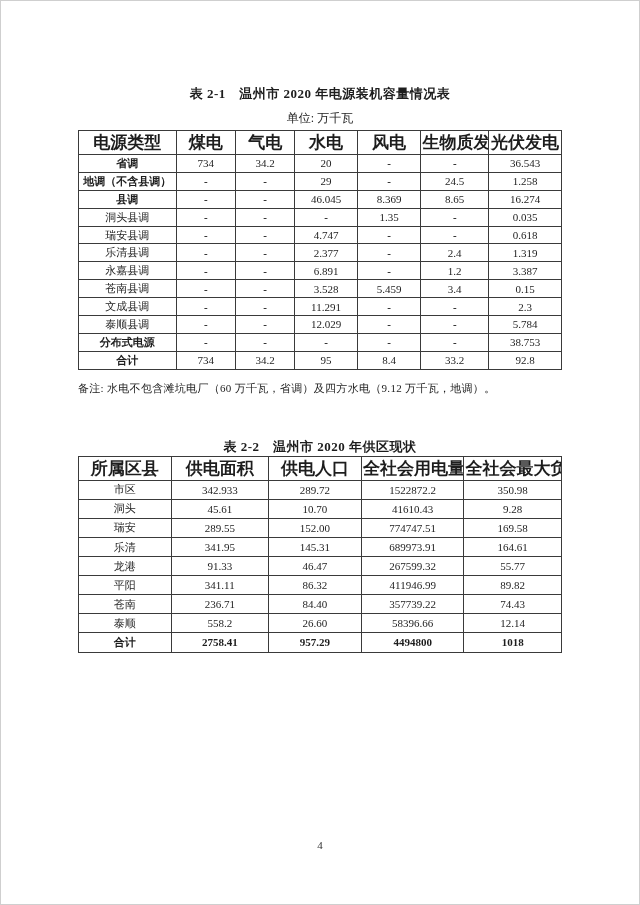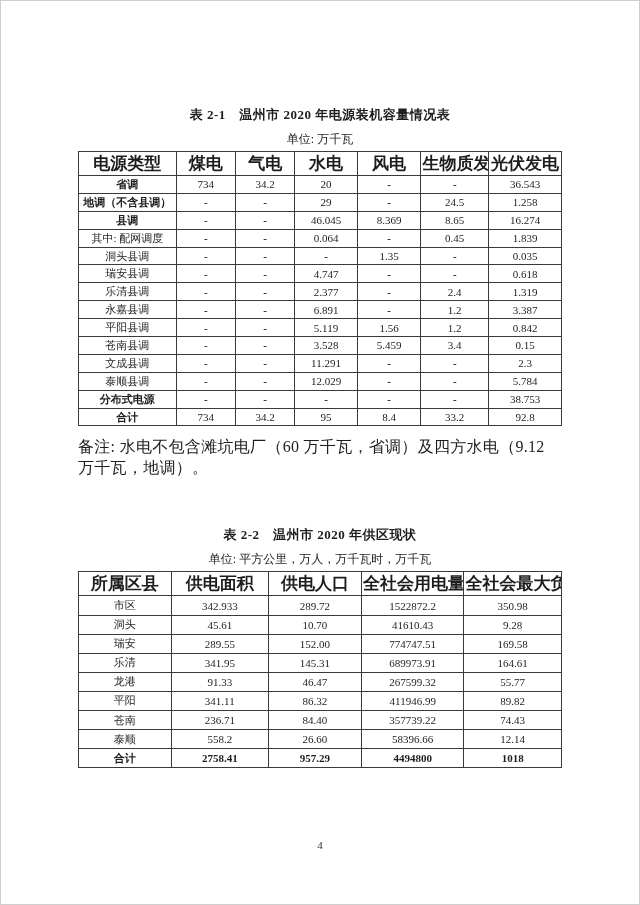--- a/index.html
+++ b/index.html
@@ -15,21 +15,21 @@
     overflow: hidden;
   }
   .content { padding: 0 77px; }
   .tbl-title {
     text-align: center;
     font-weight: bold;
     font-size: 13px;
     margin: 0;
     letter-spacing: 0.5px;
   }
-  #title1 { padding-top: 105px; }
+  #title1 { padding-top: 84px; }
   #title2 { padding-top: 31px; }
   .unit {
     text-align: center;
     font-size: 12px;
     margin: 7px 0 3px 0;
   }
   table {
     width: 100%;
     border-collapse: collapse;
     table-layout: fixed;
@@ -43,21 +43,21 @@
     overflow: hidden;
     white-space: nowrap;
   }
   th { font-weight: bold; font-size: 17px; }
   #table1 th { height: 20px; }
   #table1 td { height: 16.9px; }
   #table2 th { height: 21px; }
   #table2 td { height: 18.1px; }
   .b { font-weight: bold; margin-top: 41px; }
   .dash { font-weight: bold; }
-  .note { font-size: 16px; margin-top: 11px; letter-spacing: 0.3px; }
+  .note { font-size: 11px; margin-top: 11px; letter-spacing: 0.3px; }
   .page-num {
     position: absolute;
     bottom: 53px;
     left: 0; right: 0;
     text-align: center;
     font-size: 11px;
     color: #333;
   }
 </style>
 </head>
@@ -113,29 +113,20 @@
           <tr>
             <td class="b">县调</td>
             <td class="dash">-</td>
             <td class="dash">-</td>
             <td>46.045</td>
             <td>8.369</td>
             <td>8.65</td>
             <td>16.274</td>
           </tr>
           <tr>
-            <td>其中: 配网调度</td>
-            <td class="dash">-</td>
-            <td class="dash">-</td>
-            <td>0.064</td>
-            <td class="dash">-</td>
-            <td>0.45</td>
-            <td>1.839</td>
-          </tr>
-          <tr>
             <td>洞头县调</td>
             <td class="dash">-</td>
             <td class="dash">-</td>
             <td class="dash">-</td>
             <td>1.35</td>
             <td class="dash">-</td>
             <td>0.035</td>
           </tr>
           <tr>
             <td>瑞安县调</td>
@@ -156,29 +147,20 @@
             <td>1.319</td>
           </tr>
           <tr>
             <td>永嘉县调</td>
             <td class="dash">-</td>
             <td class="dash">-</td>
             <td>6.891</td>
             <td class="dash">-</td>
             <td>1.2</td>
             <td>3.387</td>
-          </tr>
-          <tr>
-            <td>平阳县调</td>
-            <td class="dash">-</td>
-            <td class="dash">-</td>
-            <td>5.119</td>
-            <td>1.56</td>
-            <td>1.2</td>
-            <td>0.842</td>
           </tr>
           <tr>
             <td>苍南县调</td>
             <td class="dash">-</td>
             <td class="dash">-</td>
             <td>3.528</td>
             <td>5.459</td>
             <td>3.4</td>
             <td>0.15</td>
           </tr>
@@ -218,21 +200,20 @@
             <td>33.2</td>
             <td>92.8</td>
           </tr>
         </tbody>
       </table>
 
     <p class="note">备注: 水电不包含滩坑电厂（60 万千瓦，省调）及四方水电（9.12 万千瓦，地调）。</p>
 
     <p class="tbl-title" id="title2">表 2-2　温州市 2020 年供区现状</p>
 
-    <p class="unit">单位: 平方公里，万人，万千瓦时，万千瓦</p>
 
     <table id="table2">
       <colgroup>
         <col style="width:19.2%">
         <col style="width:20.1%">
         <col style="width:19.3%">
         <col style="width:21.2%">
         <col style="width:20.2%">
       </colgroup>
     <thead>

